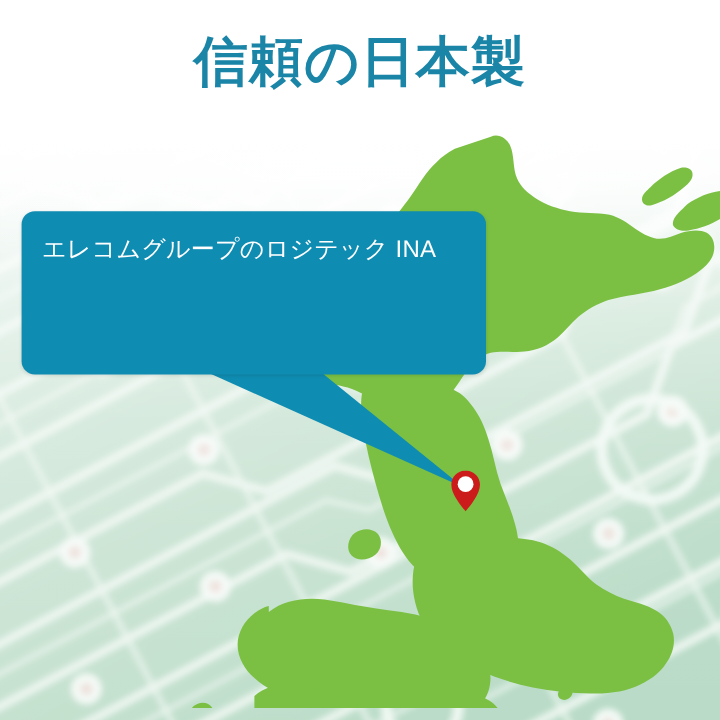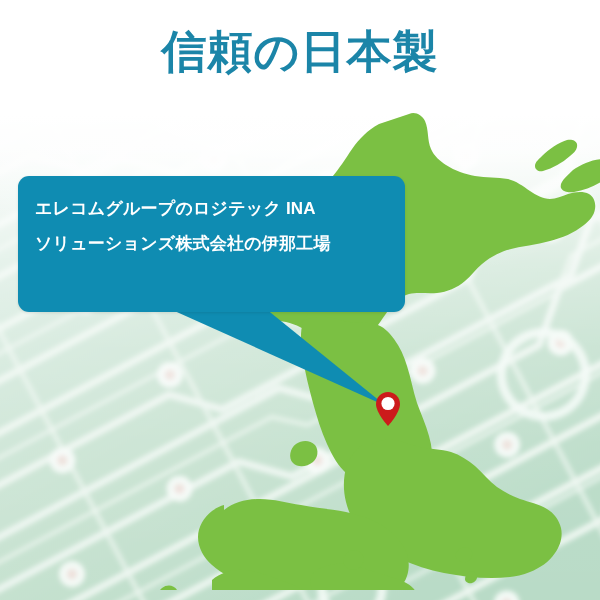--- a/index.html
+++ b/index.html
@@ -110,23 +110,23 @@
     background: #0f8cb2;
     border-radius: 11px;
     box-shadow: 0 1px 3px rgba(0,0,0,0.10);
   }
   .bubble-text {
     position: absolute;
     left: 17px;
     top: 15px;
     right: 10px;
     color: #ffffff;
-    font-size: 17px;
+    font-size: 20px;
     line-height: 35px;
-    font-weight: 700;
+    font-weight: 400;
     letter-spacing: 0.2px;
     white-space: nowrap;
   }
   .bubble-line { display: block; }
 
   
   #location-pin {
     position: absolute;
     left: 376px;
     top: 392px;
@@ -363,21 +363,20 @@
   </svg>
 
   <svg id="callout-tail" viewBox="0 0 420 260" xmlns="http://www.w3.org/2000/svg">
     <polygon points="150,130 255,130 386,236" fill="#0f8cb2"></polygon>
   </svg>
 
   <div id="callout">
     <div class="bubble-box"></div>
     <div class="bubble-text">
       <span class="bubble-line">エレコムグループのロジテック INA</span>
-      <span class="bubble-line">ソリューションズ株式会社の伊那工場</span>
     </div>
   </div>
 
   <svg id="location-pin" viewBox="0 0 24 34" xmlns="http://www.w3.org/2000/svg">
     <path d="M12 0 C5.4 0 0 5.4 0 12 C0 21 12 34 12 34 C12 34 24 21 24 12 C24 5.4 18.6 0 12 0 Z" fill="#cc1b1b"></path>
     <circle cx="12" cy="11.5" r="6.6" fill="#ffffff"></circle>
   </svg>
 
 </div>
 

